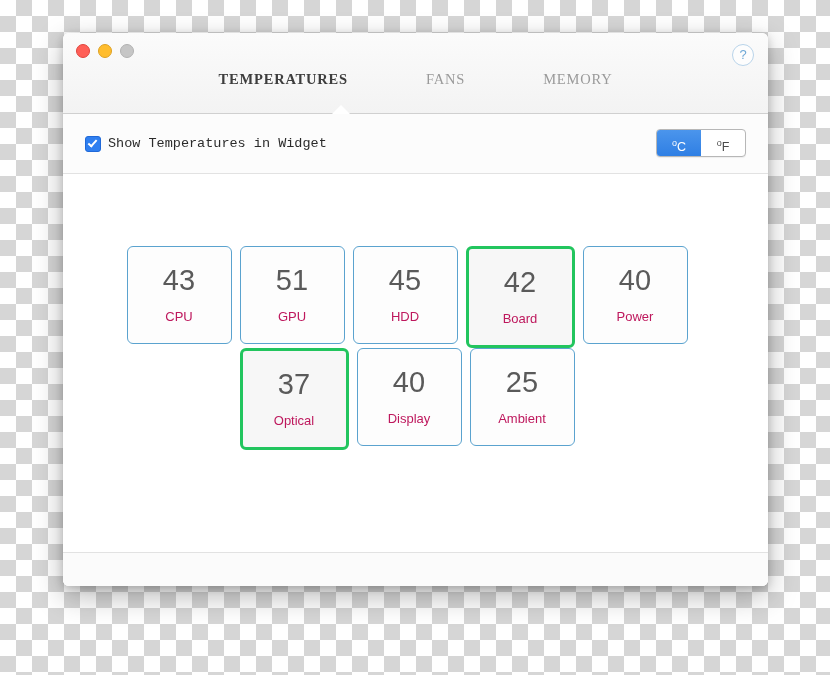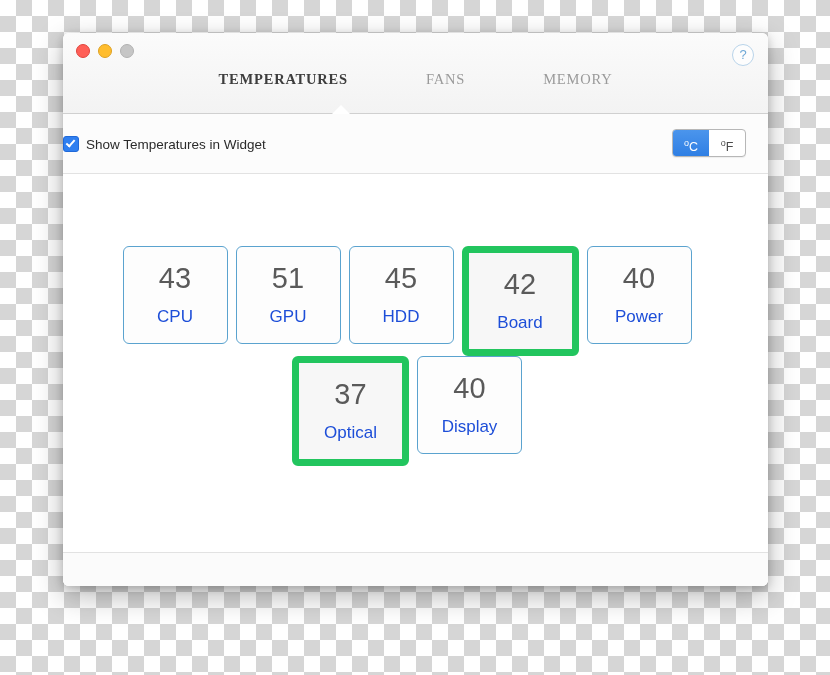--- a/index.html
+++ b/index.html
@@ -120,22 +120,24 @@
     position: relative;
     height: 59px;
     background: #fcfcfc;
     border-bottom: 1px solid #e2e2e2;
     flex: none;
     display: flex;
     align-items: center;
   }
   .checkbox-wrap {
     display: flex;
-    align-items: flex-end;
+    align-items: flex-start;
+    margin-left: 22px;
     gap: 7px;
+    font-family: Liberation Mono, monospace;
   }
   .checkbox {
     width: 14px;
     height: 14px;
     border-radius: 3px;
     background: #2f7ff0;
     border: 1px solid #2069d8;
     position: relative;
   }
   .checkbox::after {
@@ -159,21 +161,21 @@
     right: 22px;
     top: 15px;
     display: flex;
     border: 1px solid #b7b7b7;
     border-radius: 4px;
     overflow: hidden;
     background: #ffffff;
     box-shadow: 0 1px 1px rgba(0,0,0,0.06);
   }
   .seg {
-    width: 36px;
+    width: 44px;
     height: 26px;
     line-height: 26px;
     text-align: center;
     font-size: 12.5px;
     color: #4a4a4a;
   }
   .seg.active {
     background: linear-gradient(to bottom, #4b95ec 0%, #2f7fe4 100%);
     color: #ffffff;
   }
@@ -195,41 +197,41 @@
     display: flex;
     justify-content: center;
     gap: 8px;
   }
   .tile-row.second { }
 
   .tile {
     width: 103px;
     height: 96px;
     border-radius: 6px;
-    border: 7px solid #22c55e;
+    border: 3px solid #22c55e;
     background: #f7f7f7;
     display: flex;
     flex-direction: column;
     align-items: center;
     justify-content: center;
   }
   .tile.hl {
     border: 1px solid #5ba3cf;
     background: #fdfdfd;
   }
   .tile .value {
     font-size: 29px;
     color: #5a5a5a;
     font-weight: 300;
     line-height: 1;
     margin-bottom: 14px;
   }
   .tile .label {
-    font-size: 17px;
-    color: #1d4ed8;
+    font-size: 13px;
+    color: #be185d;
   }
 
   .footer-sep {
     position: absolute;
     left: 0;
     right: 0;
     bottom: 33px;
     height: 1px;
     background: #e2e2e2;
   }
@@ -304,20 +306,24 @@
 
       <div class="tile-row second">
         <div class="tile">
           <div class="value">37</div>
           <div class="label">Optical</div>
         </div>
         <div class="tile hl">
           <div class="value">40</div>
           <div class="label">Display</div>
         </div>
+        <div class="tile hl">
+          <div class="value">25</div>
+          <div class="label">Ambient</div>
+        </div>
       </div>
 
     </div>
 
     <div class="footer-sep"></div>
     <div class="footer"></div>
   </div>
 
 </div>
 

